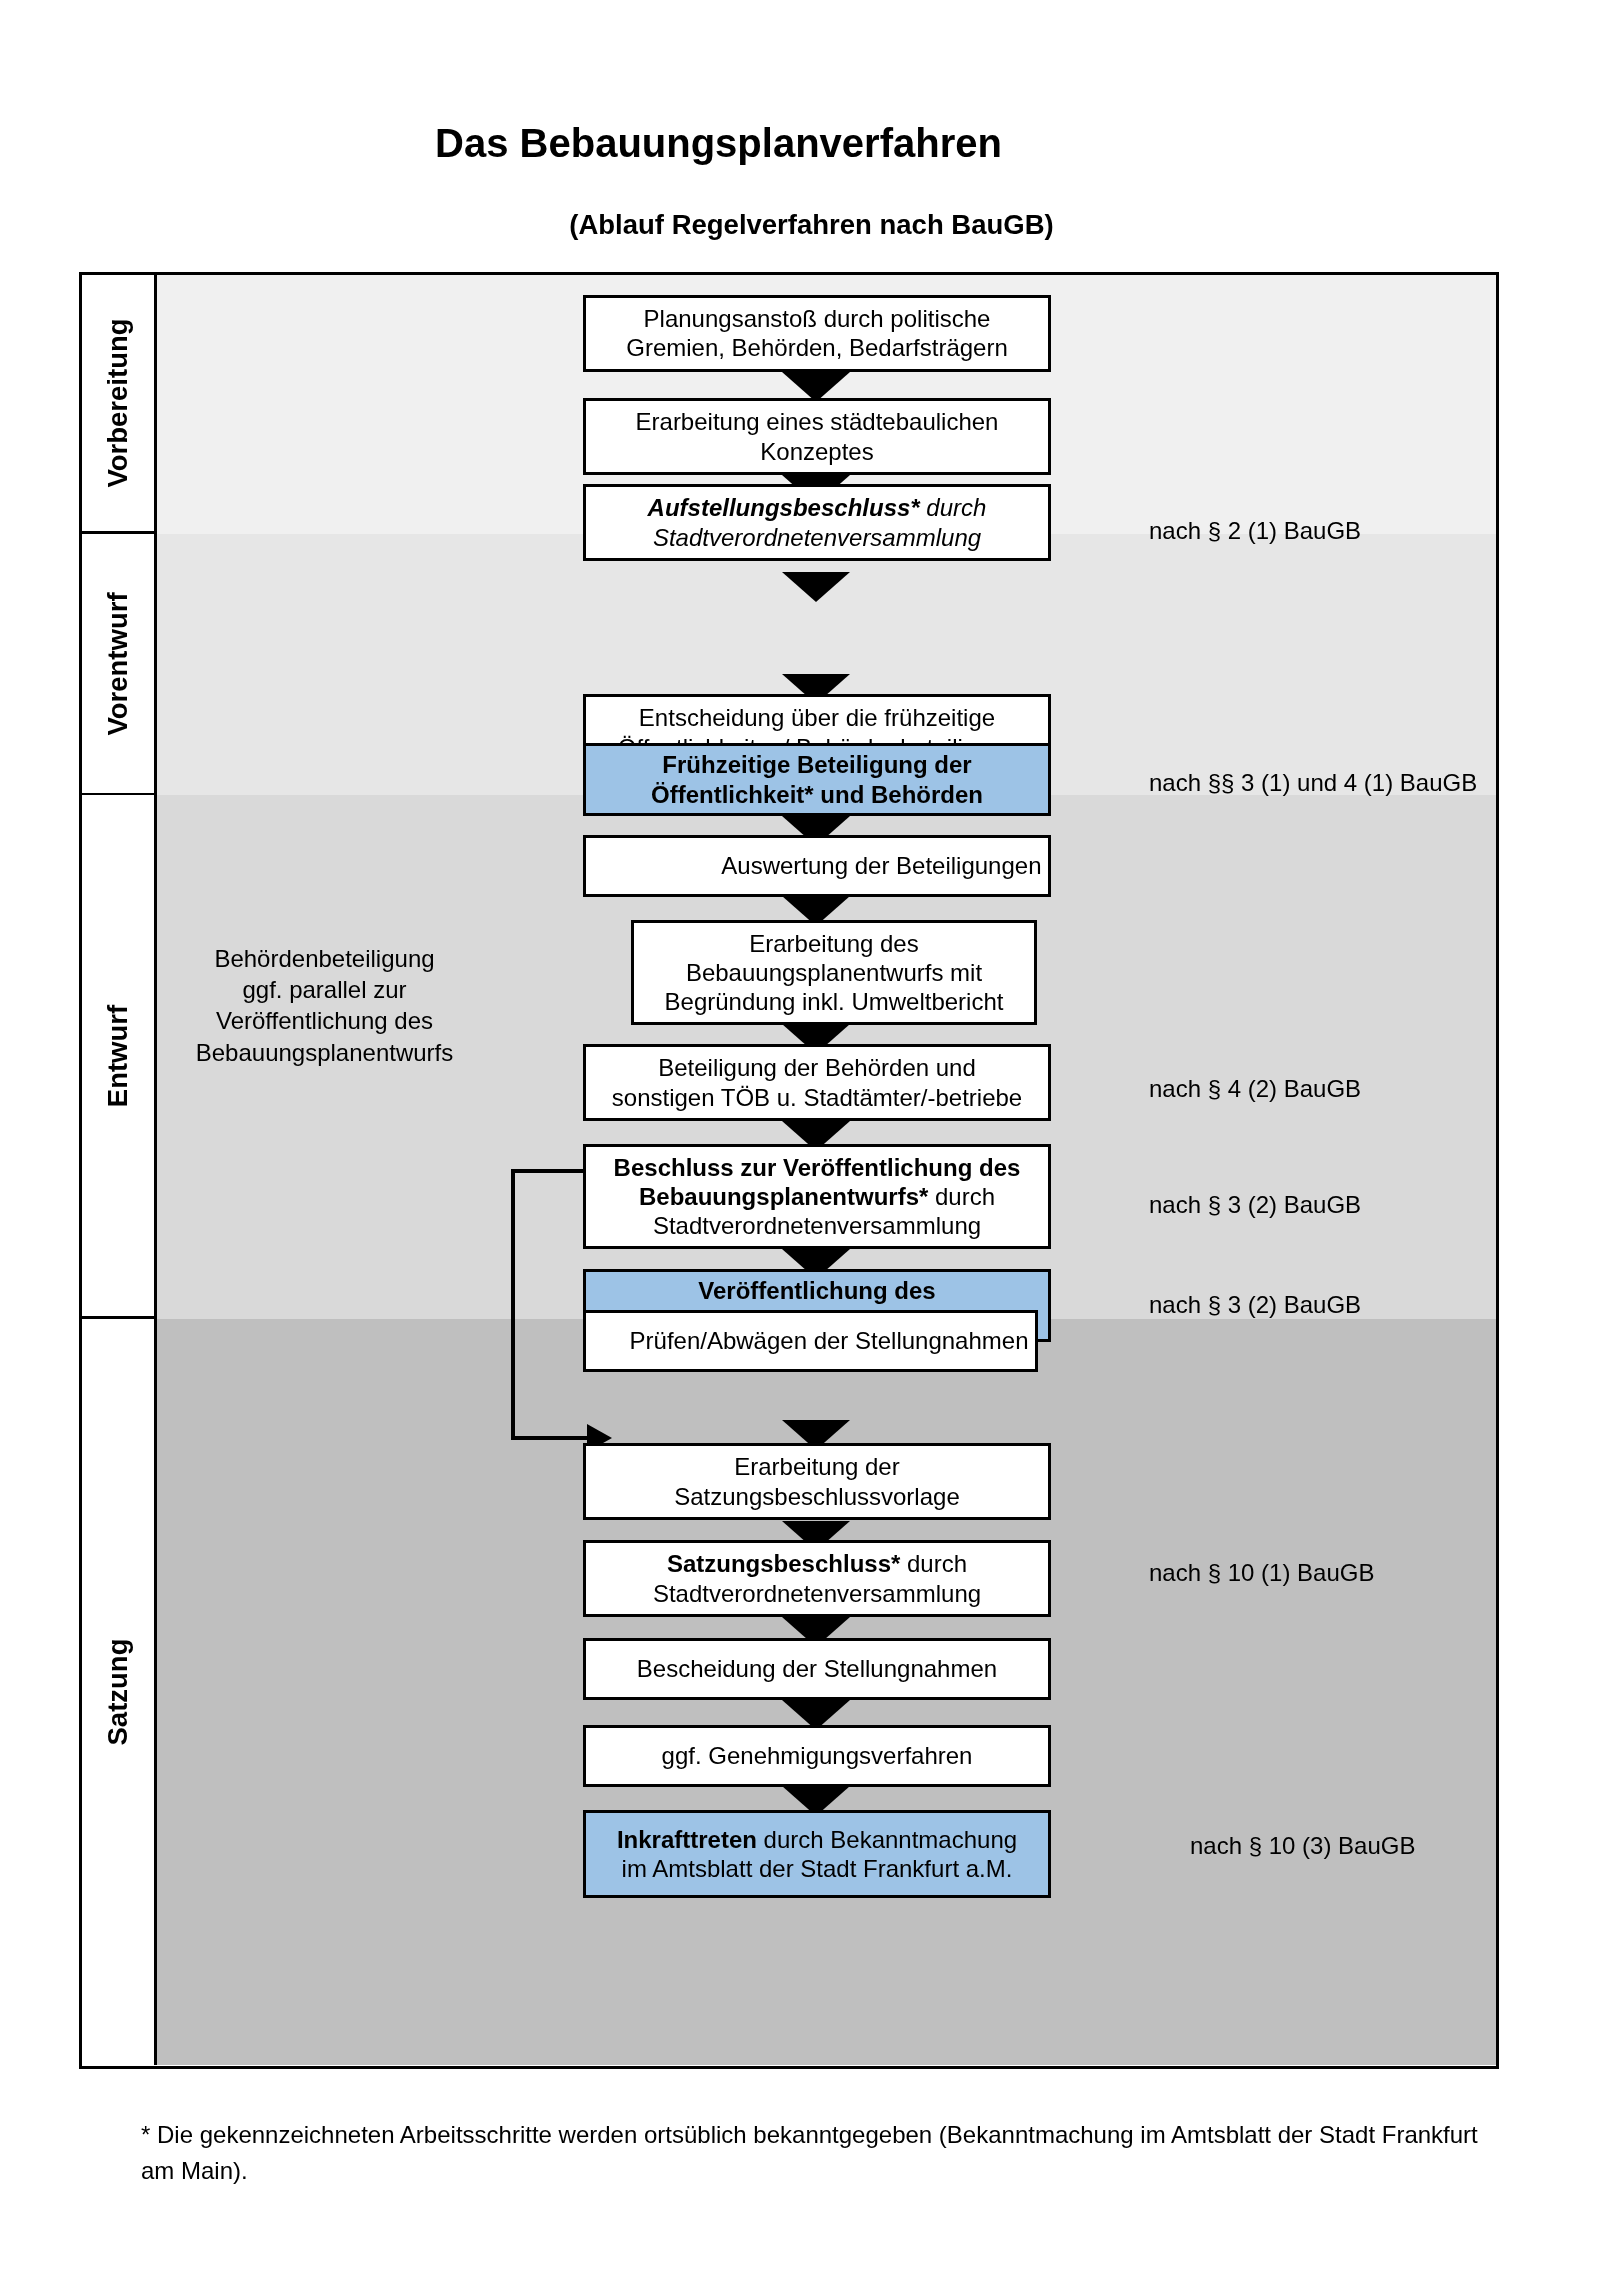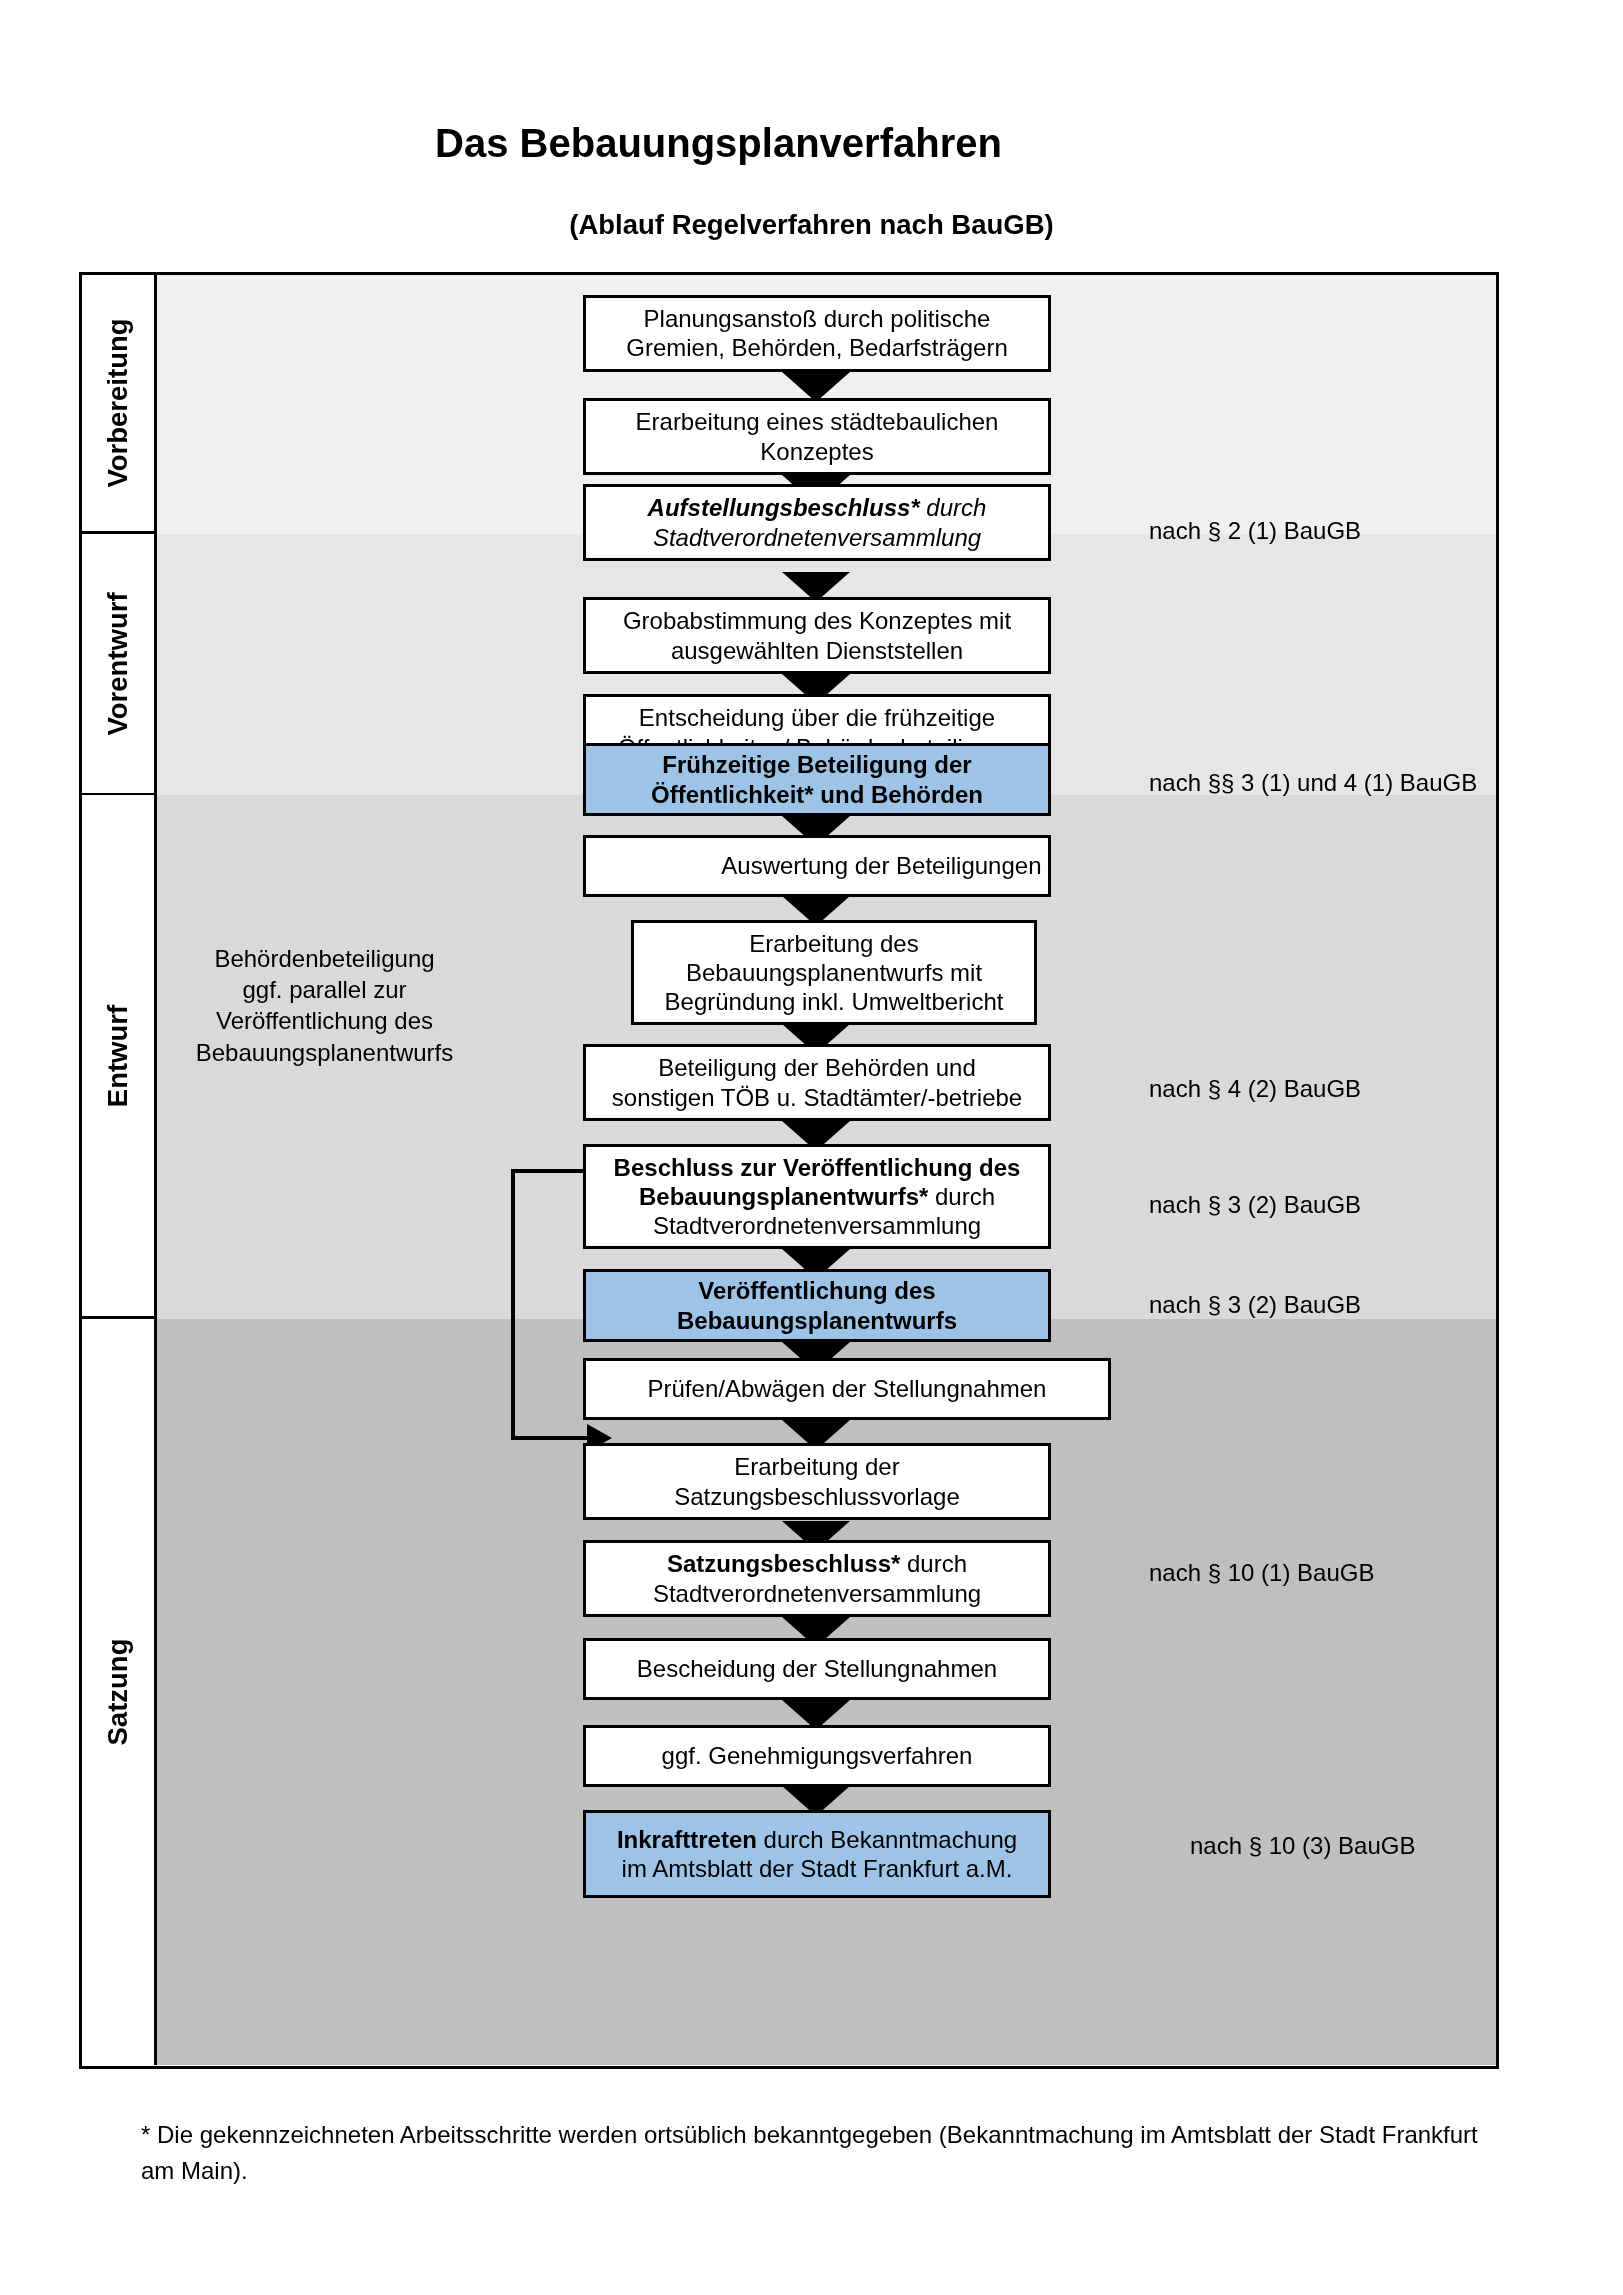--- a/index.html
+++ b/index.html
@@ -160,26 +160,20 @@
   <div class="arrow" style="left:700px;top:200px;"></div>
 
   <div class="fbox" style="left:501px;top:209px;width:468px;height:77px;font-style:italic;">
     <div>
       <b>Aufstellungsbeschluss*</b><span> durch</span><br>
       <span>Stadtverordnetenversammlung</span>
     </div>
   </div>
   <div class="arrow" style="left:700px;top:297px;"></div>
 
-  <div class="fbox" style="left:501px;top:322px;width:468px;height:77px;">
-    <div>
-      <span>Grobabstimmung des Konzeptes mit</span><br>
-      <span>ausgewählten Dienststellen</span>
-    </div>
-  </div>
   <div class="arrow" style="left:700px;top:399px;"></div>
 
   <div class="fbox" style="left:501px;top:419px;width:468px;height:77px;">
     <div>
       <span>Entscheidung über die frühzeitige</span><br>
       <span>Öffentlichkeits- / Behördenbeteiligung</span>
     </div>
   </div>
   <div class="arrow" style="left:700px;top:496px;"></div>
 
@@ -225,21 +219,21 @@
   <div class="arrow" style="left:700px;top:974px;"></div>
 
   <div class="fbox blue" style="left:501px;top:994px;width:468px;height:73px;">
     <div>
       <b>Veröffentlichung des</b><br>
       <b>Bebauungsplanentwurfs</b>
     </div>
   </div>
   <div class="arrow" style="left:700px;top:1067px;"></div>
 
-  <div class="fbox" style="left:501px;top:1083px;width:528px;height:62px;">
+  <div class="fbox" style="left:501px;top:1035px;width:455px;height:62px;justify-content:flex-end;">
     <div>
       <span>Prüfen/Abwägen der Stellungnahmen</span>
     </div>
   </div>
   <div class="arrow" style="left:700px;top:1145px;"></div>
 
   <div class="fbox" style="left:501px;top:1168px;width:468px;height:77px;">
     <div>
       <span>Erarbeitung der</span><br>
       <span>Satzungsbeschlussvorlage</span>

